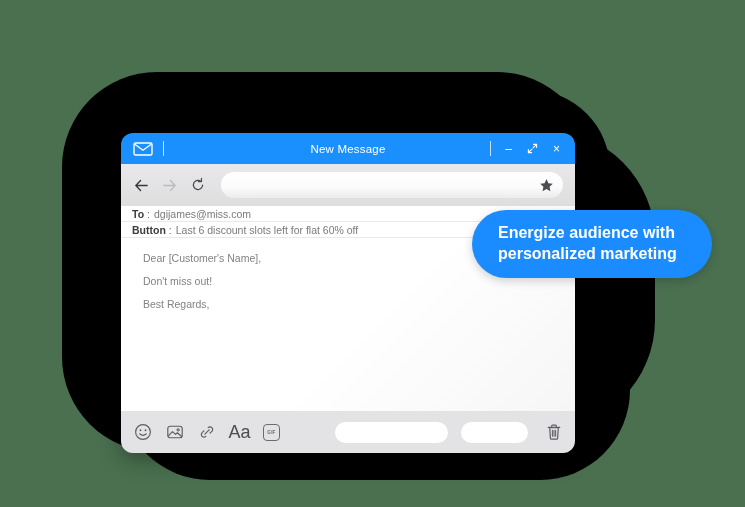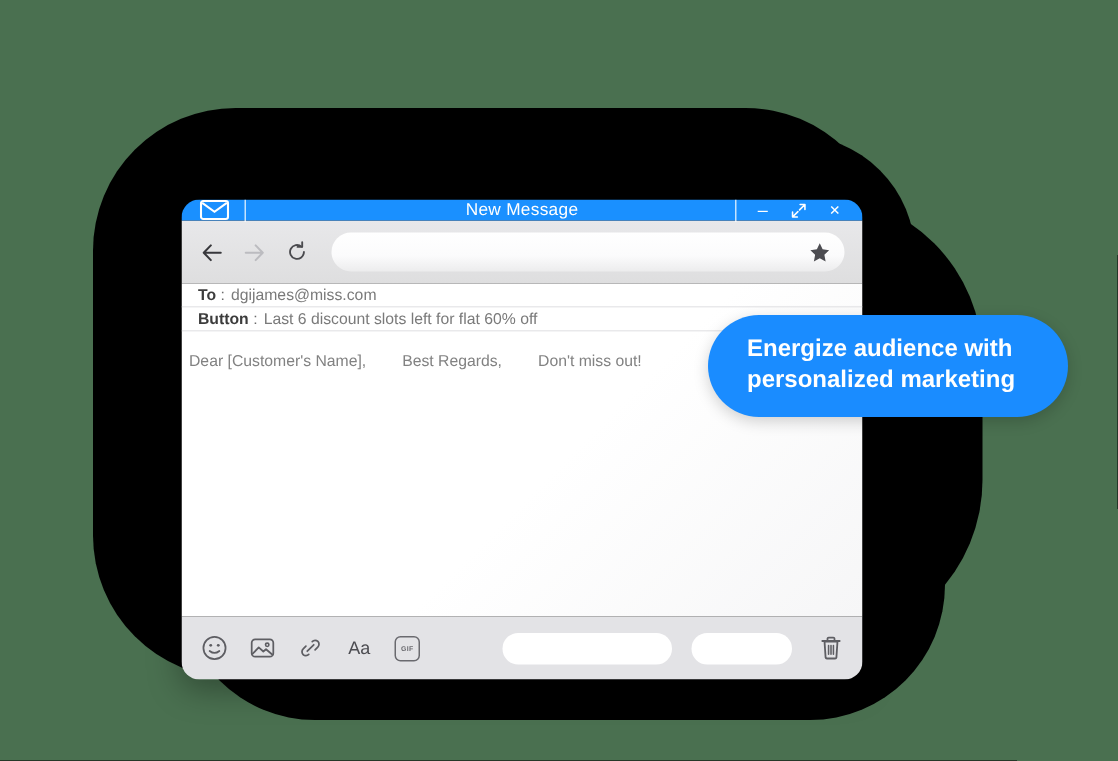--- a/index.html
+++ b/index.html
@@ -38,21 +38,21 @@
     border-radius: 12px;
     overflow: hidden;
     box-shadow: 0 6px 22px rgba(0,0,0,.35);
     display: flex;
     flex-direction: column;
     z-index: 5;
   }
 
   
   .titlebar {
-    height: 14px;
+    height: 31px;
     background: #1a90ff;
     display: flex;
     align-items: center;
     padding: 0 12px;
     flex: 0 0 auto;
     position: relative;
   }
   .tb-left { display: flex; align-items: center; gap: 10px; }
   .env-icon { width: 20px; height: 14px; display: block; }
   .tb-divider {
@@ -136,24 +136,24 @@
   .field-label {
     color: #3c3c3c;
     font-weight: bold;
     margin-right: 3px;
   }
   .field-sep { color: #6b6b6b; margin-right: 4px; }
   .field-value { color: #7a7a7a; }
 
   .compose-area {
     flex: 1;
-    padding: 14px 11px 0 5px;
-    display: flex;
-    flex-direction: row;
-    gap: 24px;
+    padding: 14px 11px 0 22px;
+    display: flex;
+    flex-direction: column;
+    gap: 11px;
   }
   .compose-line {
     font-size: 10.5px;
     color: #828282;
     white-space: nowrap;
   }
 
   
   .footer {
     height: 42px;
@@ -164,21 +164,21 @@
     gap: 13px;
     flex: 0 0 auto;
   }
   .f-icon {
     width: 19px; height: 19px;
     display: flex; align-items: center; justify-content: center;
     cursor: pointer;
     color: #5e5e63;
   }
   .aa-icon {
-    font-size: 12px;
+    font-size: 18px;
     color: #4d4d52;
     cursor: pointer;
     line-height: 1;
     width: 21px;
     display: flex;
     justify-content: center;
   }
   .gif-icon {
     width: 17px; height: 17px;
     border: 1.4px solid #6a6a6f;
@@ -292,22 +292,22 @@
     </div>
 
     <div class="field-row">
       <span class="field-label">Button</span>
       <span class="field-sep">:</span>
       <span class="field-value">Last 6 discount slots left for flat 60% off</span>
     </div>
 
     <div class="compose-area">
       <div class="compose-line">Dear [Customer's Name],</div>
+      <div class="compose-line">Don't miss out!</div>
       <div class="compose-line">Best Regards,</div>
-      <div class="compose-line">Don't miss out!</div>
     </div>
   </div>
 
   <div class="footer">
     <span class="f-icon">
       <svg viewBox="0 0 20 20" width="18" height="18">
         <circle cx="10" cy="10" r="8.2" fill="none" stroke="#5e5e63" stroke-width="1.3"></circle>
         <circle cx="7.2" cy="8" r="1.05" fill="#5e5e63"></circle>
         <circle cx="12.8" cy="8" r="1.05" fill="#5e5e63"></circle>
         <path d="M6.4 12.2 Q10 15.1 13.6 12.2" stroke="#5e5e63" stroke-width="1.3" fill="none" stroke-linecap="round"></path>

